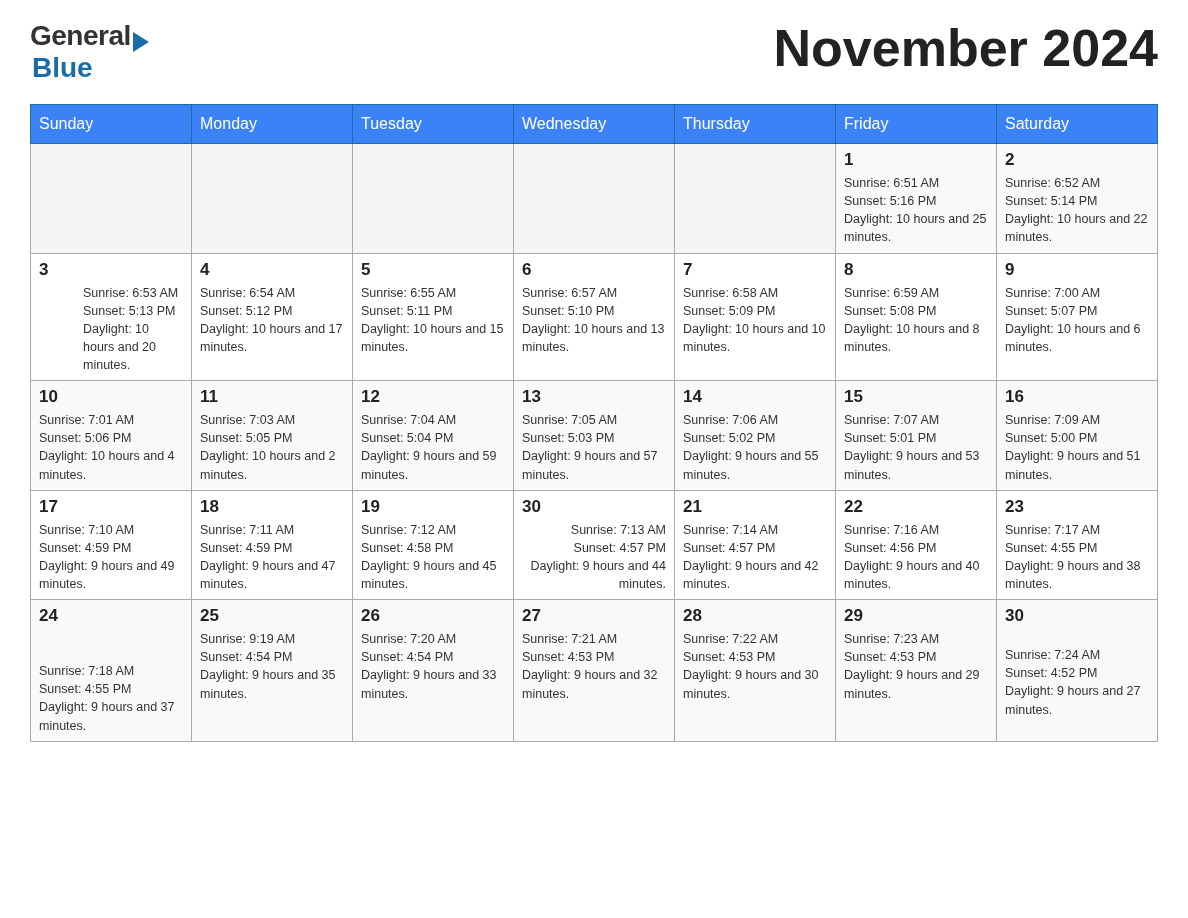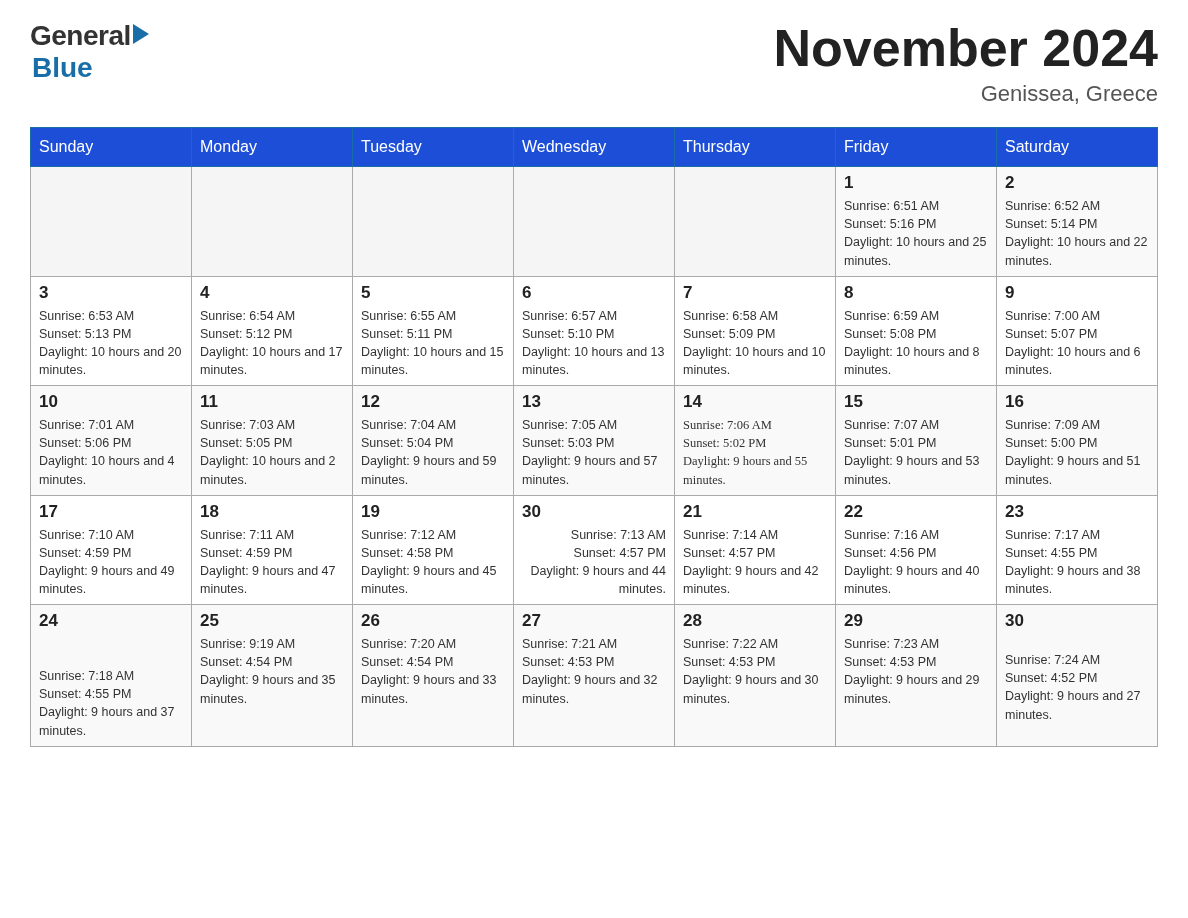--- a/index.html
+++ b/index.html
@@ -16,21 +16,21 @@
       align-items: flex-start;
       margin-bottom: 20px;
     }
     .logo {
       display: flex;
       flex-direction: column;
       align-items: flex-start;
     }
     .logo-top {
       display: flex;
-      align-items: flex-start;
+      align-items: flex-end;
     }
     .logo-general {
       font-size: 28px;
       font-weight: bold;
       color: #333;
       letter-spacing: -0.5px;
     }
     .logo-arrow {
       width: 0;
       height: 0;
@@ -59,21 +59,21 @@
       font-size: 22px;
       color: #555;
       margin-top: 4px;
     }
     .calendar {
       width: 100%;
       border-collapse: collapse;
       border: 1px solid #999;
     }
     .calendar thead tr th {
-      background-color: #1d4ed8;
+      background-color: #3b82f6;
       color: #ffffff;
       font-size: 16px;
       font-weight: normal;
       padding: 10px 8px;
       text-align: left;
       border: 1px solid #1a6ea8;
     }
     .calendar tbody tr td {
       vertical-align: top;
       border: 1px solid #aaa;
@@ -107,21 +107,20 @@
 <div class="header">
   <div class="logo">
     <div class="logo-top">
       <span class="logo-general">General</span>
       <div class="logo-arrow"></div>
     </div>
     <span class="logo-blue">Blue</span>
   </div>
   <div class="title-block">
     <div class="main-title">November 2024</div>
-    <div class="subtitle">Genissea, Greece</div>
   </div>
 </div>
 
 <table class="calendar">
   <thead>
     <tr>
     <th>Sunday</th>
         <th>Monday</th>
         <th>Tuesday</th>
         <th>Wednesday</th>
@@ -146,21 +145,21 @@
         <td>
           <span class="day-num">2</span>
           <div class="day-info" style="white-space: pre-line;">Sunrise: 6:52 AM
 Sunset: 5:14 PM
 Daylight: 10 hours and 22 minutes.</div>
         </td>
       </tr>
       <tr>
         <td>
           <span class="day-num">3</span>
-          <div class="day-info" style="white-space: pre-line;">Sunrise: 6:53 AM
+          <div class="day-info" style="white-space: pre-line; margin-left: 44px;">Sunrise: 6:53 AM
 Sunset: 5:13 PM
 Daylight: 10 hours and 20 minutes.</div>
         </td>
         <td>
           <span class="day-num">4</span>
           <div class="day-info" style="white-space: pre-line;">Sunrise: 6:54 AM
 Sunset: 5:12 PM
 Daylight: 10 hours and 17 minutes.</div>
         </td>
         <td>
@@ -214,21 +213,21 @@
 Daylight: 9 hours and 59 minutes.</div>
         </td>
         <td>
           <span class="day-num">13</span>
           <div class="day-info" style="white-space: pre-line;">Sunrise: 7:05 AM
 Sunset: 5:03 PM
 Daylight: 9 hours and 57 minutes.</div>
         </td>
         <td>
           <span class="day-num">14</span>
-          <div class="day-info" style="white-space: pre-line; font-family: Liberation Serif, serif;">Sunrise: 7:06 AM
+          <div class="day-info" style="white-space: pre-line;">Sunrise: 7:06 AM
 Sunset: 5:02 PM
 Daylight: 9 hours and 55 minutes.</div>
         </td>
         <td>
           <span class="day-num">15</span>
           <div class="day-info" style="white-space: pre-line;">Sunrise: 7:07 AM
 Sunset: 5:01 PM
 Daylight: 9 hours and 53 minutes.</div>
         </td>
         <td>

